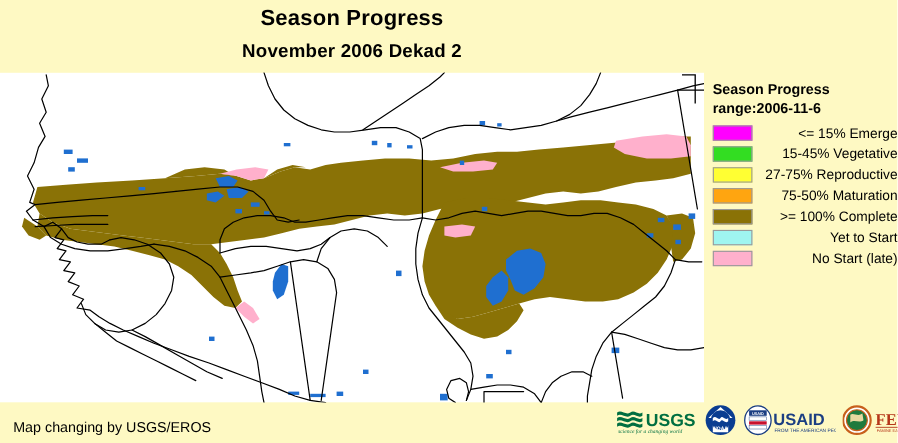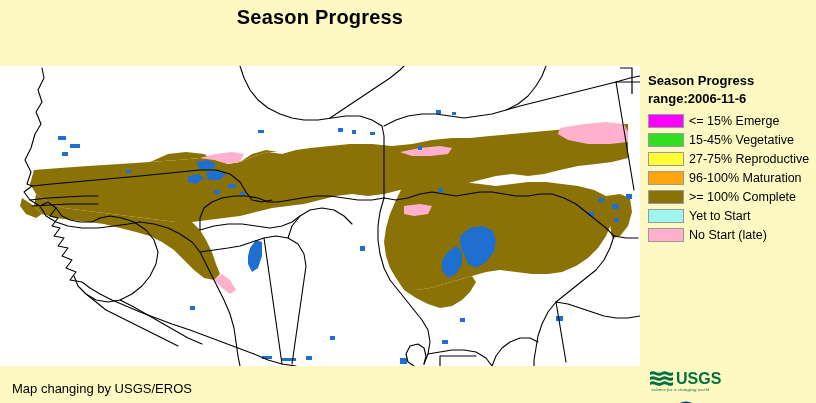--- a/index.html
+++ b/index.html
@@ -14,38 +14,39 @@
       font-size:17px;font-weight:bold;letter-spacing:.2px;}
 
   
   #map-area{position:absolute;left:0;top:66px;width:640px;height:300px;}
   #map-svg{display:block;width:640px;height:300px;}
 
   
   #legend{position:absolute;left:648px;top:72px;width:168px;}
   #legend-title{font-size:13px;font-weight:bold;margin:0 0 1px 0;line-height:17px;}
   #legend-range{font-size:13px;font-weight:bold;margin:0 0 5px 0;line-height:17px;}
-  .legend-row{display:flex;align-items:center;height:18px;margin-bottom:1px;}
+  .legend-row{display:flex;align-items:center;height:18px;margin-bottom:1px;justify-content:space-between;}
   .swatch{width:36px;height:14px;border:1px solid #9a9a9a;box-sizing:border-box;
           flex:0 0 auto;margin-right:5px;}
   .legend-label{font-size:12.5px;line-height:14px;white-space:nowrap;}
 
   
   #credit{position:absolute;left:12px;top:381px;font-size:13px;}
   #logos{position:absolute;left:560px;top:364px;width:252px;height:36px;
-         display:flex;align-items:center;gap:6px;flex-direction:column;}
+         display:flex;align-items:center;gap:6px;}
   .logo{height:34px;display:flex;align-items:center;}
   .logo svg{display:block;}
 </style>
 </head>
 <body>
 
 <div id="page">
 
   <div id="title-main">Season Progress</div>
+  <div id="title-sub">November 2006 Dekad 2</div>
 
   <div id="map-area">
     <svg id="map-svg" viewBox="0 0 640 300" preserveAspectRatio="none">
       <rect x="0" y="0" width="640" height="300" fill="#ffffff"></rect>
 
       <defs>
         <clipPath id="landclip">
           <path d="M 40,0 L 42,10 L 36,22 L 40,34 L 34,44 L 40,56 L 34,66 L 30,80
                    L 24,92 L 30,104 L 26,118 L 32,130 L 28,146 L 36,156 L 44,150
                    L 58,156 L 66,150 L 80,156 L 88,150 L 96,158 L 104,152 L 112,160
@@ -262,21 +263,21 @@
     <div class="legend-row">
       <span class="swatch" style="background-color: rgb(51, 221, 34);"></span>
       <span class="legend-label">15-45% Vegetative</span>
     </div>
     <div class="legend-row">
       <span class="swatch" style="background-color: rgb(255, 255, 51);"></span>
       <span class="legend-label">27-75% Reproductive</span>
     </div>
     <div class="legend-row">
       <span class="swatch" style="background-color: rgb(255, 165, 16);"></span>
-      <span class="legend-label">96-100% Maturation</span>
+      <span class="legend-label">75-50% Maturation</span>
     </div>
     <div class="legend-row">
       <span class="swatch" style="background-color: rgb(138, 114, 6);"></span>
       <span class="legend-label">&gt;= 100% Complete</span>
     </div>
     <div class="legend-row">
       <span class="swatch" style="background-color: rgb(159, 245, 240);"></span>
       <span class="legend-label">Yet to Start</span>
     </div>
     <div class="legend-row">

